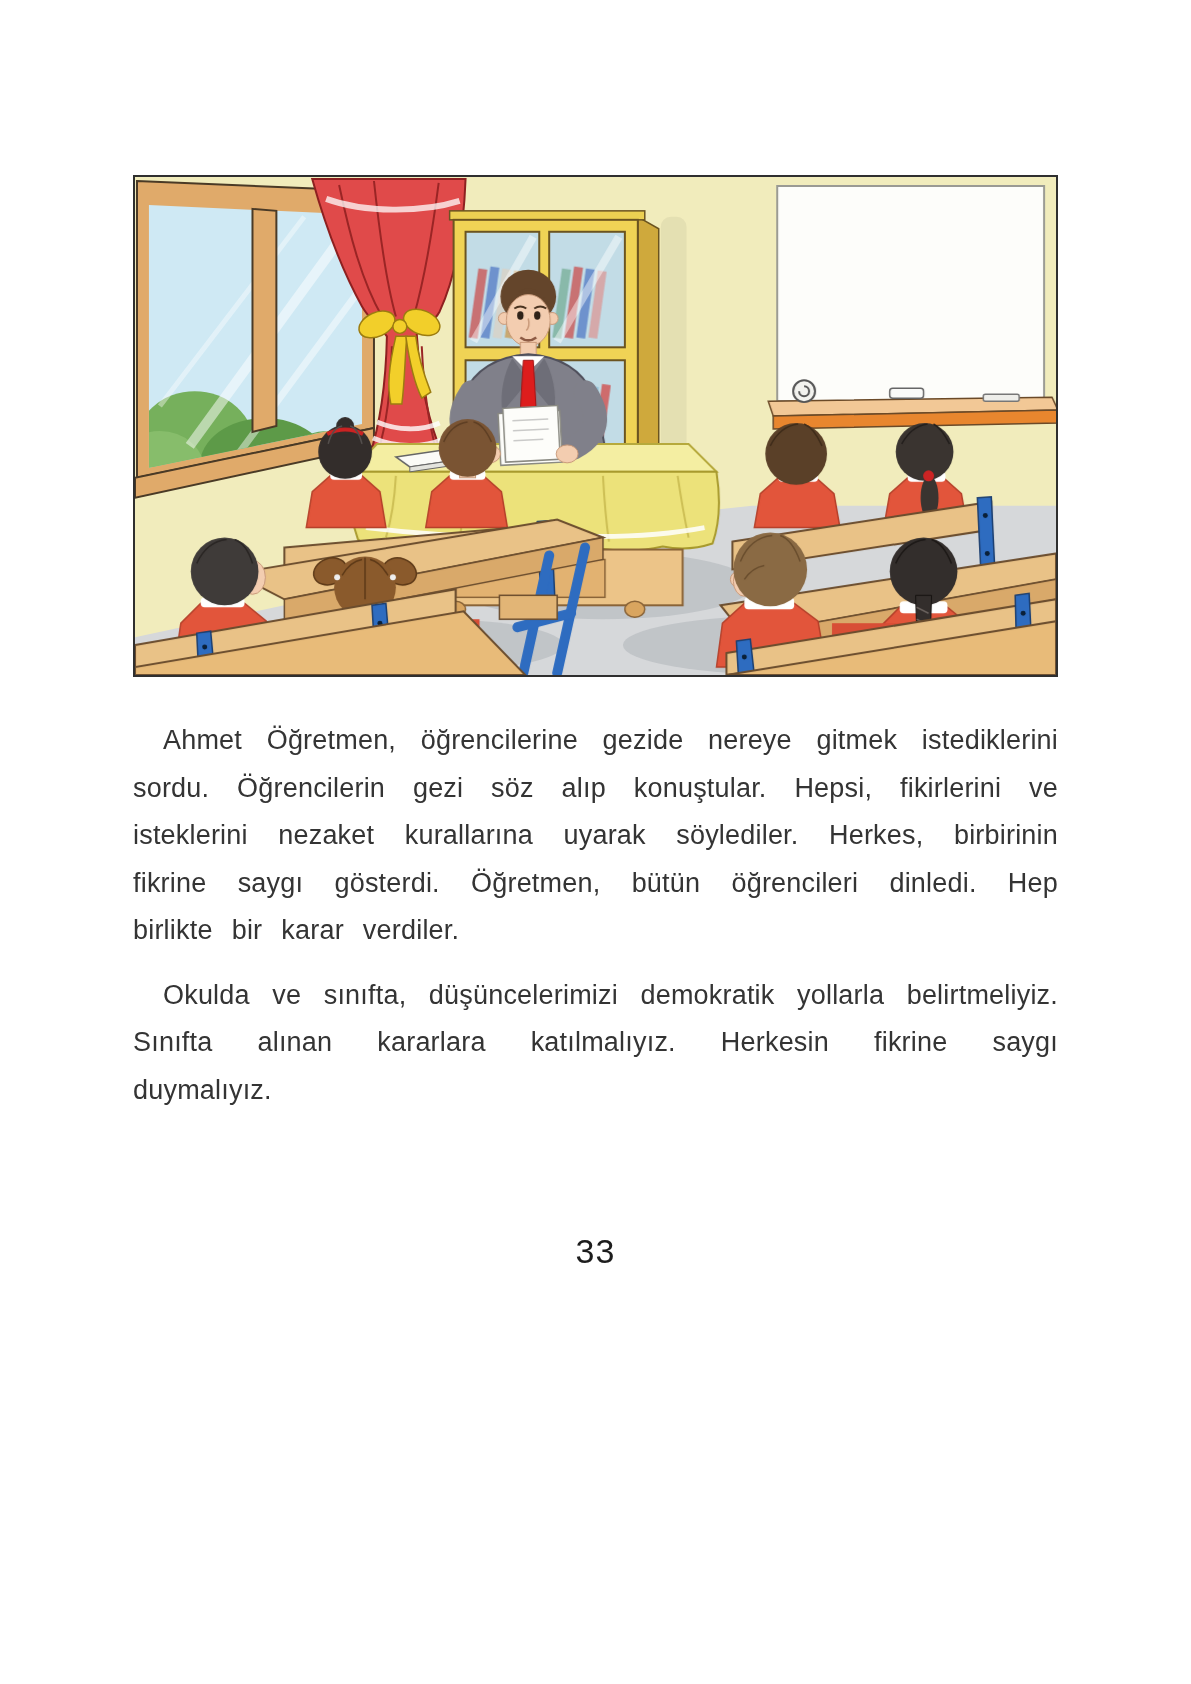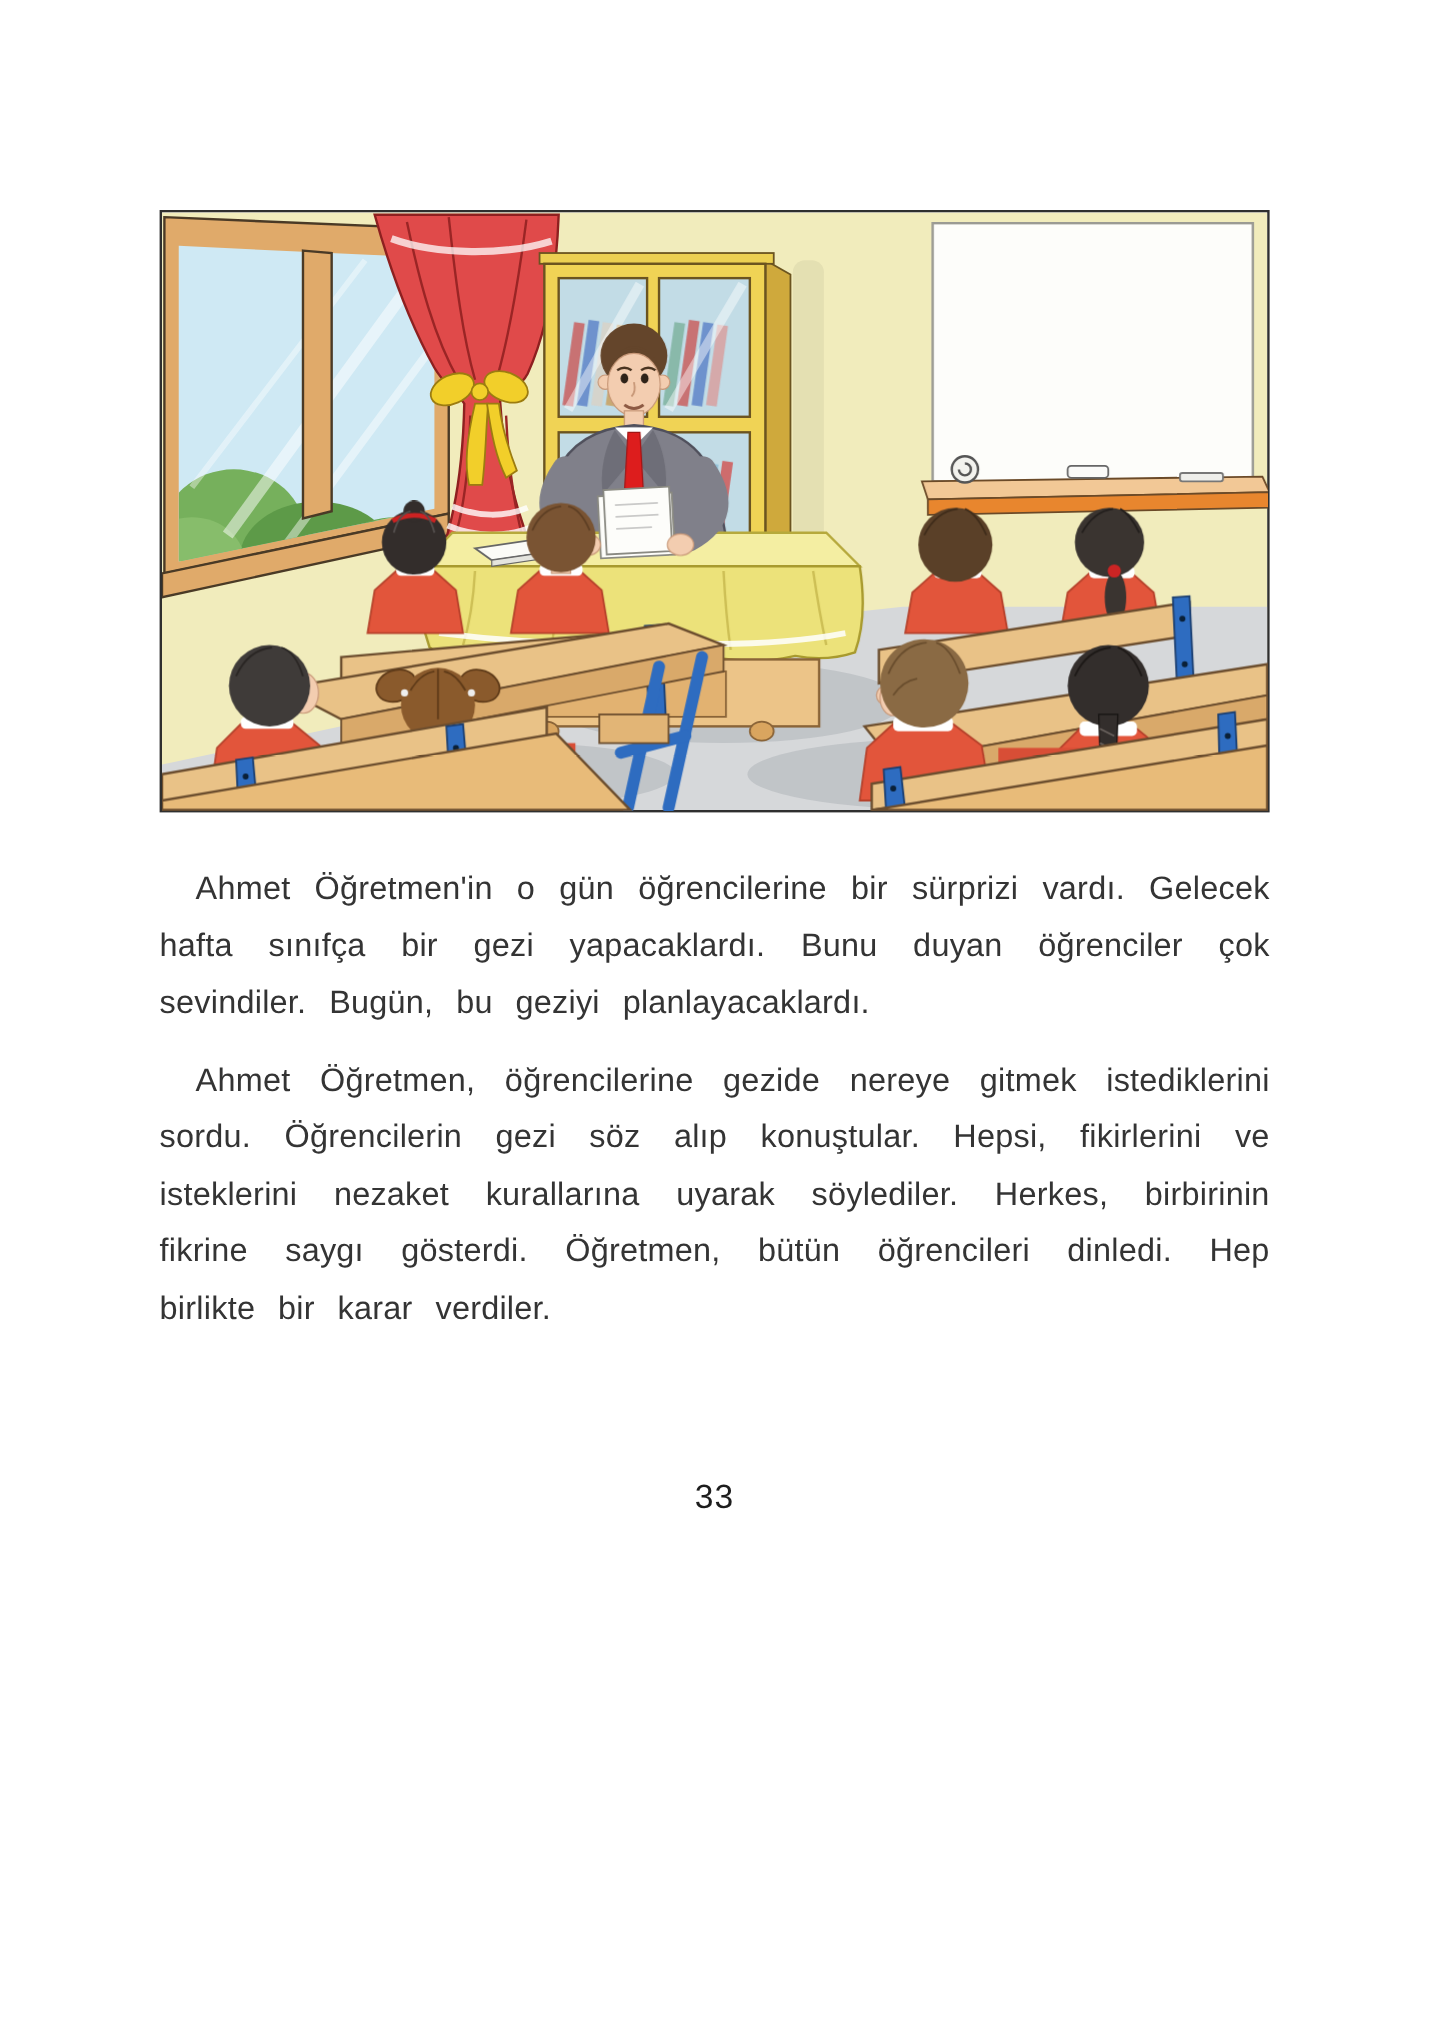--- a/index.html
+++ b/index.html
@@ -7,21 +7,21 @@
   .page{width:1191px;min-height:1684px;position:relative;box-sizing:border-box;}
   .content{width:925px;margin:0 auto;padding-top:175px;}
   figure.illustration{margin:0 0 40px 0;width:925px;height:502px;border:2px solid #2f2f2f;box-sizing:border-box;background:#fff;}
   figure.illustration svg{display:block;width:100%;height:100%;}
   .bodytext p{
     font-size:27px;line-height:47.5px;margin:0 0 17px 0;
     text-align:justify;text-indent:30px;letter-spacing:.2px;word-spacing:.42em;
     color:#343434;font-weight:400;
   }
   .bodytext p:last-child{margin-bottom:0;}
-  .page-number{ text-align:center;margin-top:118px;font-size:28px;color:#1d1d1d;letter-spacing:1px;}
+  .page-number{ text-align:center;margin-top:118px;font-size:34px;color:#1d1d1d;letter-spacing:1px;}
 
   
   .wall{fill:var(--c-wall,#f1ecbc);} .wallshade{fill:#000;opacity:.05;}
   .floor{fill:var(--c-floor,#d7d9da);}
   .sky{fill:var(--c-sky,#cfe9f4);}
   .frame{fill:var(--c-window-frame,#e0aa6a);stroke:#4a3a26;stroke-width:2;}
   .curtain{fill:var(--c-curtain,#e04a4a);stroke:#8e2020;stroke-width:2;}
   .fold{stroke:#9a2525;stroke-width:2;fill:none;}
   .ribbon{fill:var(--c-ribbon,#f2cf2a);stroke:#9c7c10;stroke-width:1.5;}
   .cabinet{fill:var(--c-cabinet,#f0d355);stroke:#6b5420;stroke-width:2;}
@@ -292,19 +292,19 @@
           <polygon class="blueleg" points="884,420 898,418 902,500 886,500"></polygon>
           <circle cx="612" cy="482" r="2.5" fill="#0a2038"></circle>
             <circle cx="892" cy="438" r="2.5" fill="#0a2038"></circle>
             <circle cx="894" cy="474" r="2.5" fill="#0a2038"></circle>
           <polygon points="594,500 925,446 925,500" fill="#e8bb79" stroke="#6b4d2e" stroke-width="2"></polygon>
         </g>
       </svg>
     </figure>
 
     <main class="bodytext">
-      <p>Ahmet Öğretmen'in o gün öğrencilerine bir sürprizi vardı. Gelecek hafta sınıfça bir gezi yapacaklardı. Bunu duyan öğrenciler çok sevindiler. Bugün, bu geziyi planlayacaklardı.</p>
       <p>Ahmet Öğretmen, öğrencilerine gezide nereye gitmek istediklerini sordu. Öğrencilerin gezi söz alıp konuştular. Hepsi, fikirlerini ve isteklerini nezaket kurallarına uyarak söylediler. Herkes, birbirinin fikrine saygı gösterdi. Öğretmen, bütün öğrencileri dinledi. Hep birlikte bir karar verdiler.</p>
+      <p>Okulda ve sınıfta, düşüncelerimizi demokratik yollarla belirtmeliyiz. Sınıfta alınan kararlara katılmalıyız. Herkesin fikrine saygı duymalıyız.</p>
     </main>
 
     <div class="page-number">33</div>
   </div>
 </div>
 
 </body></html>

